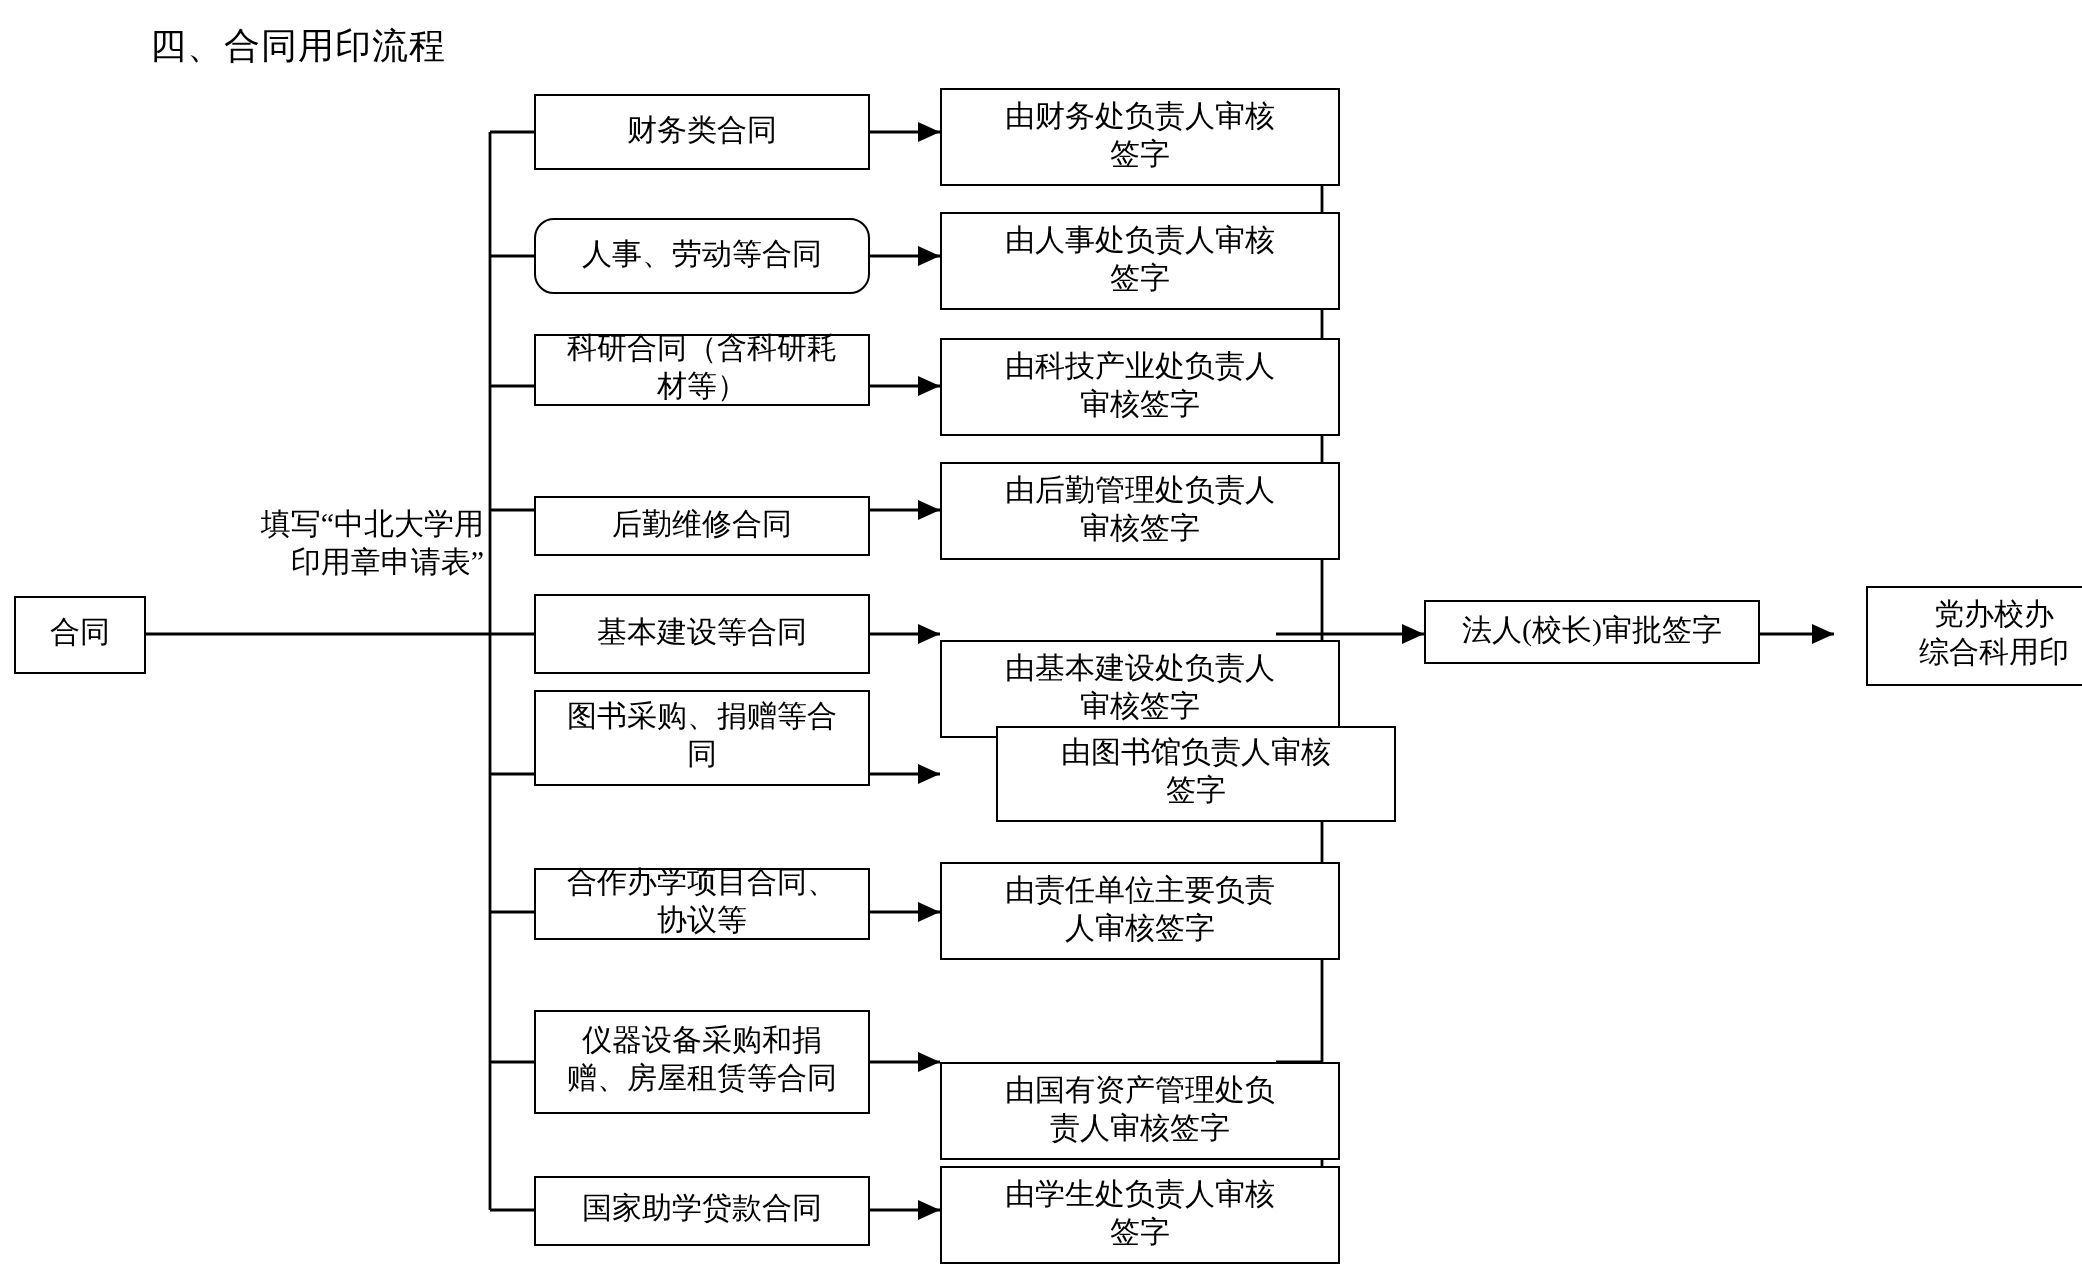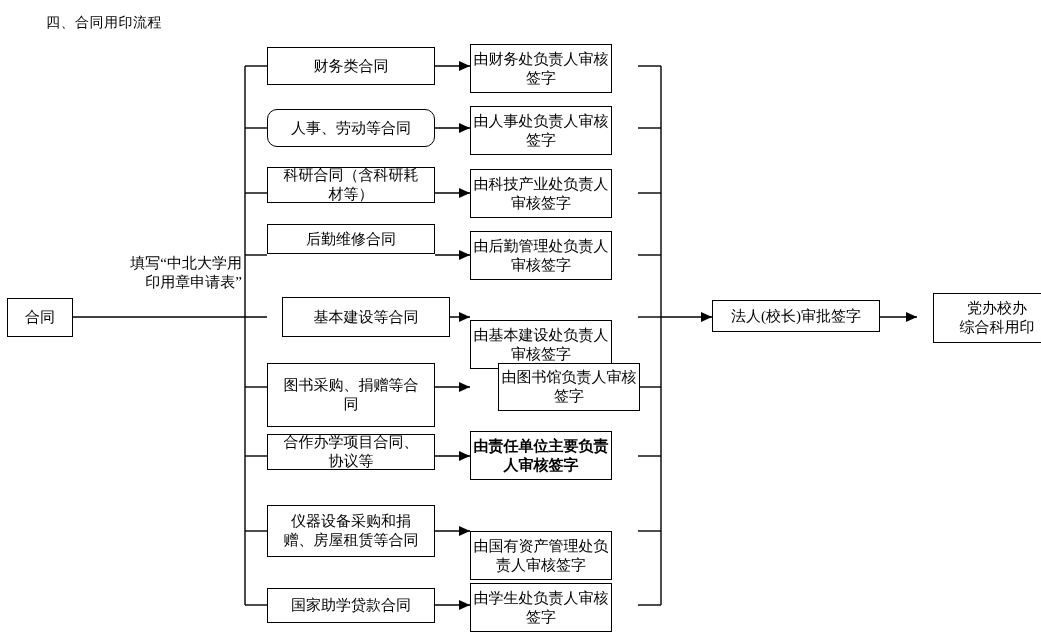--- a/index.html
+++ b/index.html
@@ -2,30 +2,30 @@
 <html><head>
 <meta charset="utf-8">
 <style>
   html,body{margin:0;padding:0;background:#ffffff;}
   .canvas{
     position:relative;width:1041px;height:635px;background:#ffffff;
     font-family:"Liberation Serif","DejaVu Serif",serif;color:#000000;overflow:hidden;
   }
   .lines{position:absolute;left:0;top:0;width:1041px;height:635px;}
   .title{
-    position:absolute;left:46px;top:13px;font-size:14px;line-height:20px;
+    position:absolute;left:75px;top:13px;font-size:18px;line-height:20px;
     white-space:pre;letter-spacing:0.5px;
   }
   .box{
     position:absolute;box-sizing:border-box;border:1.5px solid #000000;background:#ffffff;
     display:flex;align-items:center;justify-content:center;text-align:center;
     font-size:15px;line-height:19px;white-space:pre-line;padding:14px 2px;
   }
   .mid{left:267px;width:168px;}
-  .rgt{left:470px;width:142px;}
+  .rgt{left:470px;width:200px;}
   .annotation{
     position:absolute;left:84px;top:254px;width:158px;text-align:right;
     font-size:15px;line-height:19px;white-space:pre-line;
   }
 </style>
 </head>
 <body>
 
 <div class="canvas">
 
@@ -80,43 +80,43 @@
 
   <div class="box" style="left:7px;top:298px;width:66px;height:39px;">合同</div>
 
   <div class="annotation">填写“中北大学用
 印用章申请表”</div>
 
   <div class="box mid" style="top:47px;height:38px;">财务类合同</div>
   <div class="box mid" style="top:109px;height:38px;border-radius:10px;">人事、劳动等合同</div>
   <div class="box mid" style="top:167px;height:36px;">科研合同（含科研耗
 材等）</div>
-  <div class="box mid" style="top:224px;height:22px;font-family:Liberation Serif, serif;">后勤维修合同</div>
-  <div class="box mid" style="top:297px;height:40px;margin-left:15px;">基本建设等合同</div>
-  <div class="box mid" style="top:363px;height:64px;">图书采购、捐赠等合
+  <div class="box mid" style="top:248px;height:22px;font-family:Liberation Serif, serif;">后勤维修合同</div>
+  <div class="box mid" style="top:297px;height:40px;">基本建设等合同</div>
+  <div class="box mid" style="top:345px;height:48px;">图书采购、捐赠等合
 同</div>
   <div class="box mid" style="top:434px;height:36px;">合作办学项目合同、
 协议等</div>
   <div class="box mid" style="top:505px;height:52px;">仪器设备采购和捐
 赠、房屋租赁等合同</div>
   <div class="box mid" style="top:588px;height:35px;">国家助学贷款合同</div>
 
   <div class="box rgt" style="top:44px;height:49px;">由财务处负责人审核
 签字</div>
   <div class="box rgt" style="top:106px;height:49px;">由人事处负责人审核
 签字</div>
   <div class="box rgt" style="top:169px;height:49px;">由科技产业处负责人
 审核签字</div>
   <div class="box rgt" style="top:231px;height:49px;">由后勤管理处负责人
 审核签字</div>
   <div class="box rgt" style="top:293px;height:49px;margin-top:27px;">由基本建设处负责人
 审核签字</div>
   <div class="box rgt" style="top:363px;height:48px;margin-left:28px;">由图书馆负责人审核
 签字</div>
-  <div class="box rgt" style="top:431px;height:49px;font-weight:bold;">由责任单位主要负责
+  <div class="box rgt" style="top:431px;height:49px;">由责任单位主要负责
 人审核签字</div>
   <div class="box rgt" style="top:531px;height:49px;">由国有资产管理处负
 责人审核签字</div>
   <div class="box rgt" style="top:583px;height:49px;">由学生处负责人审核
 签字</div>
 
   <div class="box" style="left:712px;top:300px;width:168px;height:32px;">法人(校长)审批签字</div>
   <div class="box" style="left:917px;top:293px;width:128px;height:50px;margin-left:16px;">党办校办
 综合科用印</div>
 

